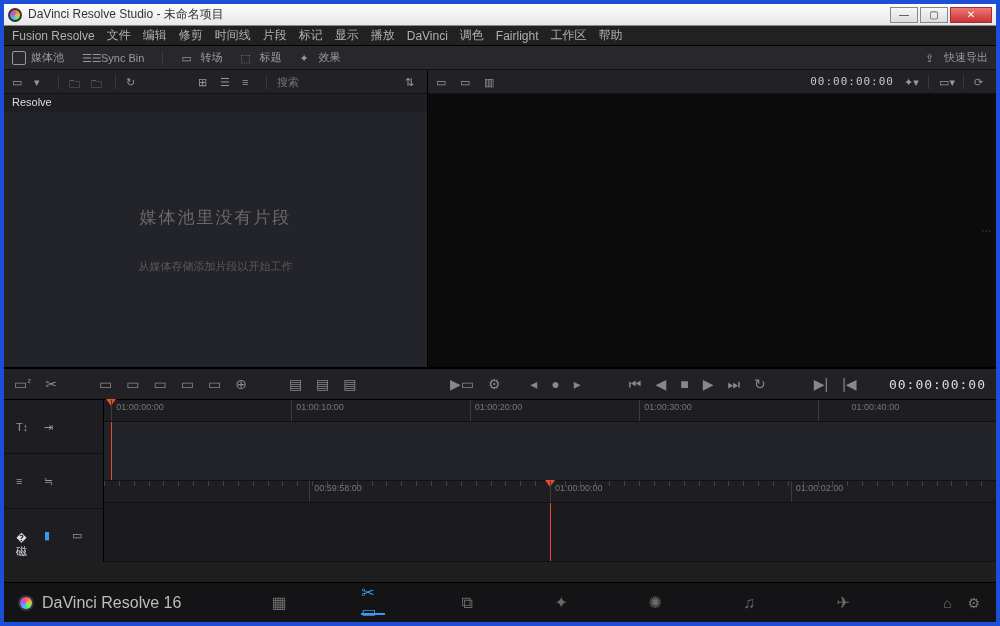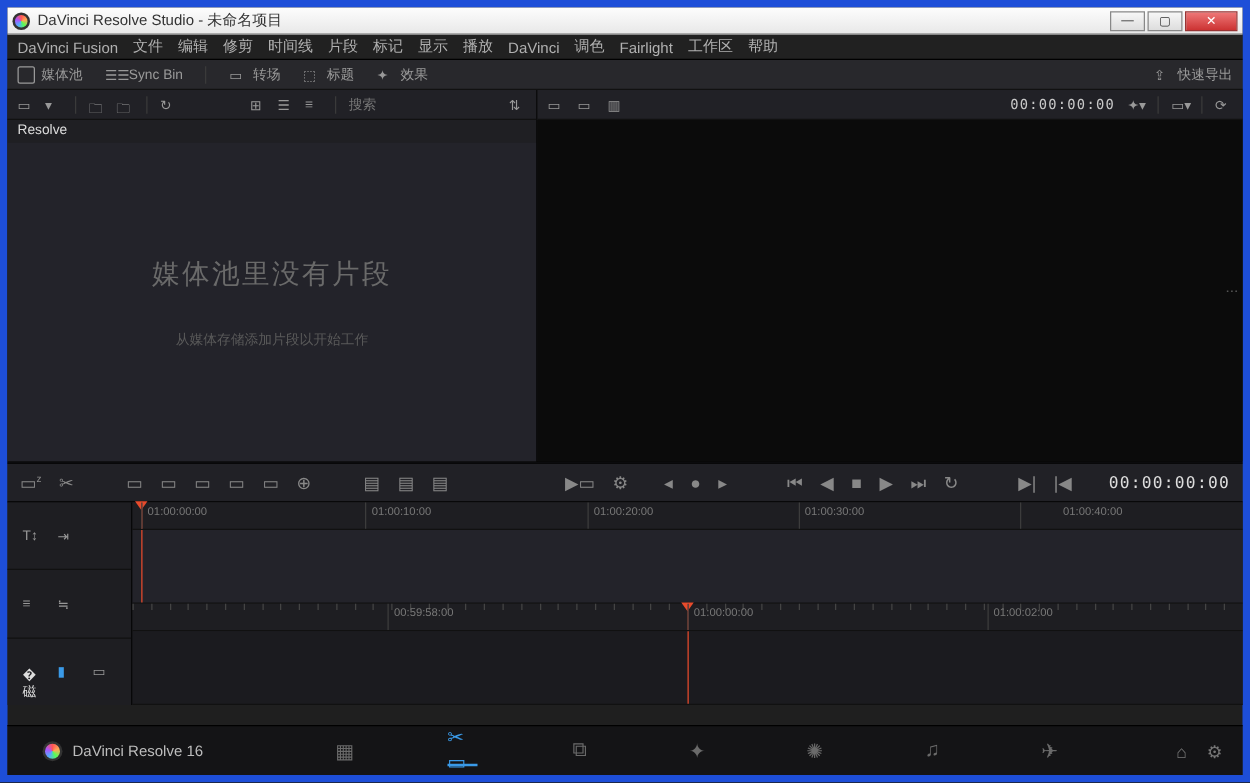--- a/index.html
+++ b/index.html
@@ -1,17 +1,17 @@
 <!DOCTYPE html>
 <html><head>
 <meta charset="utf-8">
 <style>
 * { margin: 0; padding: 0; box-sizing: border-box; font-family: "Microsoft YaHei", Arial, sans-serif; user-select: none; }
 body { background: #1f1f1f; width: 1000px; height: 626px; overflow: hidden; color: #a0a0a0; font-size: 11px; }
-.win-frame { width: 1000px; height: 626px; border: 6px solid #1d4ed8; background: #1f1f1f; position: relative; }
+.win-frame { width: 1000px; height: 626px; border: 4px solid #1d4ed8; background: #1f1f1f; position: relative; }
 .win-title { height: 22px; background: linear-gradient(#fdfdfd, #e8e8e8); display: flex; align-items: center; padding: 0 4px; font-size: 12px; color: #333; border-bottom: 1px solid #888; }
 .win-title .app-icon { width: 14px; height: 14px; margin-right: 6px; background: #333; border-radius: 50%; display:inline-block; position:relative;}
 .win-title .app-icon::after{content:"";position:absolute;inset:2px;border-radius:50%;background:conic-gradient(#f55,#fa5,#5f5,#5af,#a5f,#f55);}
 .win-title .spacer { flex: 1; }
 .win-ctrl { display: flex; }
 .win-ctrl span { width: 28px; height: 16px; margin-left: 2px; display:inline-flex; align-items:center; justify-content:center; font-size:10px; border:1px solid #888; background:linear-gradient(#f7f7f7,#ddd); color:#333;}
 .win-ctrl .close{background:linear-gradient(#e77,#c33);color:#fff;border-color:#933;width:42px;}
 .menu-bar { height: 20px; background: #212121; display: flex; align-items: center; padding: 0 8px; gap: 12px; font-size: 12px; color: #b0b0b0; border-bottom:1px solid #000;}
 .menu-bar span { cursor: default; }
 .ui-toolbar { height: 24px; background: #28282c; display: flex; align-items: center; padding: 0 8px; gap: 18px; font-size: 11px; color: #9a9a9a; border-bottom:1px solid #111;}
@@ -23,21 +23,21 @@
 .upper { height: 298px; display: flex; border-bottom:1px solid #000;}
 .media-panel { width: 424px; background: #1b1b1b; display:flex; flex-direction:column; border-right:1px solid #000;}
 .mp-toolbar { height: 24px; background: #212126; display:flex; align-items:center; padding: 0 8px; gap:10px; border-bottom:1px solid #111; color:#888;}
 .mp-toolbar .sep { width:1px; height:14px; background:#3a3a3a;}
 .mp-toolbar .grp{display:flex;gap:8px;align-items:center;}
 .mp-toolbar .spacer{flex:1;}
 .mp-toolbar input{background:transparent;border:none;color:#aaa;font-size:11px;width:70px;outline:none;}
 .icn{width:14px;height:12px;display:inline-block;color:#999;}
 .master-row{height:18px;padding:2px 8px;font-size:11px;color:#ddd;background:#1f1f23;}
 .media-center{flex:1;display:flex;align-items:center;justify-content:center;flex-direction:column;gap:30px;background:#23232a;}
-.media-center .big{font-size:22px;color:#6a6a6a;letter-spacing:2px;text-align:right;}
+.media-center .big{font-size:17px;color:#6a6a6a;letter-spacing:2px;text-align:right;}
 .media-center .sub{font-size:11px;color:#5a5a5a;}
 .viewer { flex: 1; background: #0f0f0f; display:flex;flex-direction:column;}
 .viewer-top{height:24px;background:#212126;display:flex;align-items:center;padding:0 8px;gap:10px;border-bottom:1px solid #111;color:#858585;}
 .viewer-top .spacer{flex:1;}
 .viewer-top .tc{color:#c8c8c8;font-family:monospace;font-size:11px;letter-spacing:1px;}
 .viewer-black{flex:1;background:#0b0b0b;position:relative;}
 .viewer-black .vdots{position:absolute;right:4px;top:50%;transform:translateY(-50%);color:#555;font-size:10px;writing-mode:vertical-rl;}
 .mid-toolbar{height:32px;background:#212126;display:flex;align-items:center;padding:0 10px;border-top:1px solid #000;border-bottom:1px solid #000;}
 .mid-left{display:flex;gap:14px;align-items:center;width:424px;}
 .mid-right{flex:1;display:flex;align-items:center;gap:14px;padding-left:12px;}
@@ -51,21 +51,21 @@
 .timelines{flex:1;display:flex;flex-direction:column;}
 .tl-ruler{height:22px;background:#1e1e22;position:relative;border-bottom:1px solid #111;}
 .tl-tick{position:absolute;top:0;height:100%;border-left:1px solid #3c3c3c;font-size:9px;color:#777;padding:2px 4px;}
 .tl-playhead{position:absolute;top:0;bottom:0;width:1px;background:#e84b2c;}
 .tl-playhead::before{content:"";position:absolute;top:-1px;left:-5px;width:0;height:0;border-left:5px solid transparent;border-right:5px solid transparent;border-top:7px solid #e84b2c;}
 .tl-track{flex:1;background:#23232a;border-bottom:1px solid #111;position:relative;}
 .tl-track.dark{background:#1b1b1f;}
 .tl-small-ticks{position:absolute;inset:0;}
 .tl-small-ticks span{position:absolute;top:0;width:1px;height:5px;background:#444;}
 .page-bar{position:absolute;bottom:0;left:0;right:0;height:40px;background:#141416;border-top:1px solid #000;display:flex;align-items:center;}
-.page-left{display:flex;align-items:center;gap:8px;padding:0 28px;color:#bdbdbd;font-size:12px;text-align:center;}
+.page-left{display:flex;align-items:center;gap:8px;padding:0 14px;color:#bdbdbd;font-size:16px;text-align:center;}
 .page-left .logo{width:16px;height:16px;border-radius:50%;background:#333;position:relative;}
 .page-left .logo::after{content:"";position:absolute;inset:2px;border-radius:50%;background:conic-gradient(#f55,#fa5,#5f5,#5af,#a5f,#f55);}
 .page-tabs{flex:1;display:flex;justify-content:center;gap:70px;}
 .page-tab{width:24px;height:24px;display:flex;align-items:center;justify-content:center;color:#6a6a6a;font-size:16px;}
 .page-tab.active{color:#3a9ae8;border-bottom:2px solid #3a9ae8;}
 .page-right{display:flex;gap:16px;padding:0 16px;color:#777;font-size:14px;}
 </style>
 <style>#ph1b::before,#ph2b::before{display:none}</style></head>
 <body>
 
@@ -75,21 +75,21 @@
     <span>DaVinci Resolve Studio - 未命名项目</span>
     <span class="spacer"></span>
     <div class="win-ctrl">
       <span>—</span>
       <span>▢</span>
       <span class="close">✕</span>
     </div>
   </div>
 
   <div class="menu-bar" id="menu-bar">
-      <span>DaVinci Fusion</span>
+      <span>Fusion Resolve</span>
       <span>文件</span>
       <span>编辑</span>
       <span>修剪</span>
       <span>时间线</span>
       <span>片段</span>
       <span>标记</span>
       <span>显示</span>
       <span>播放</span>
       <span>DaVinci</span>
       <span>调色</span>

